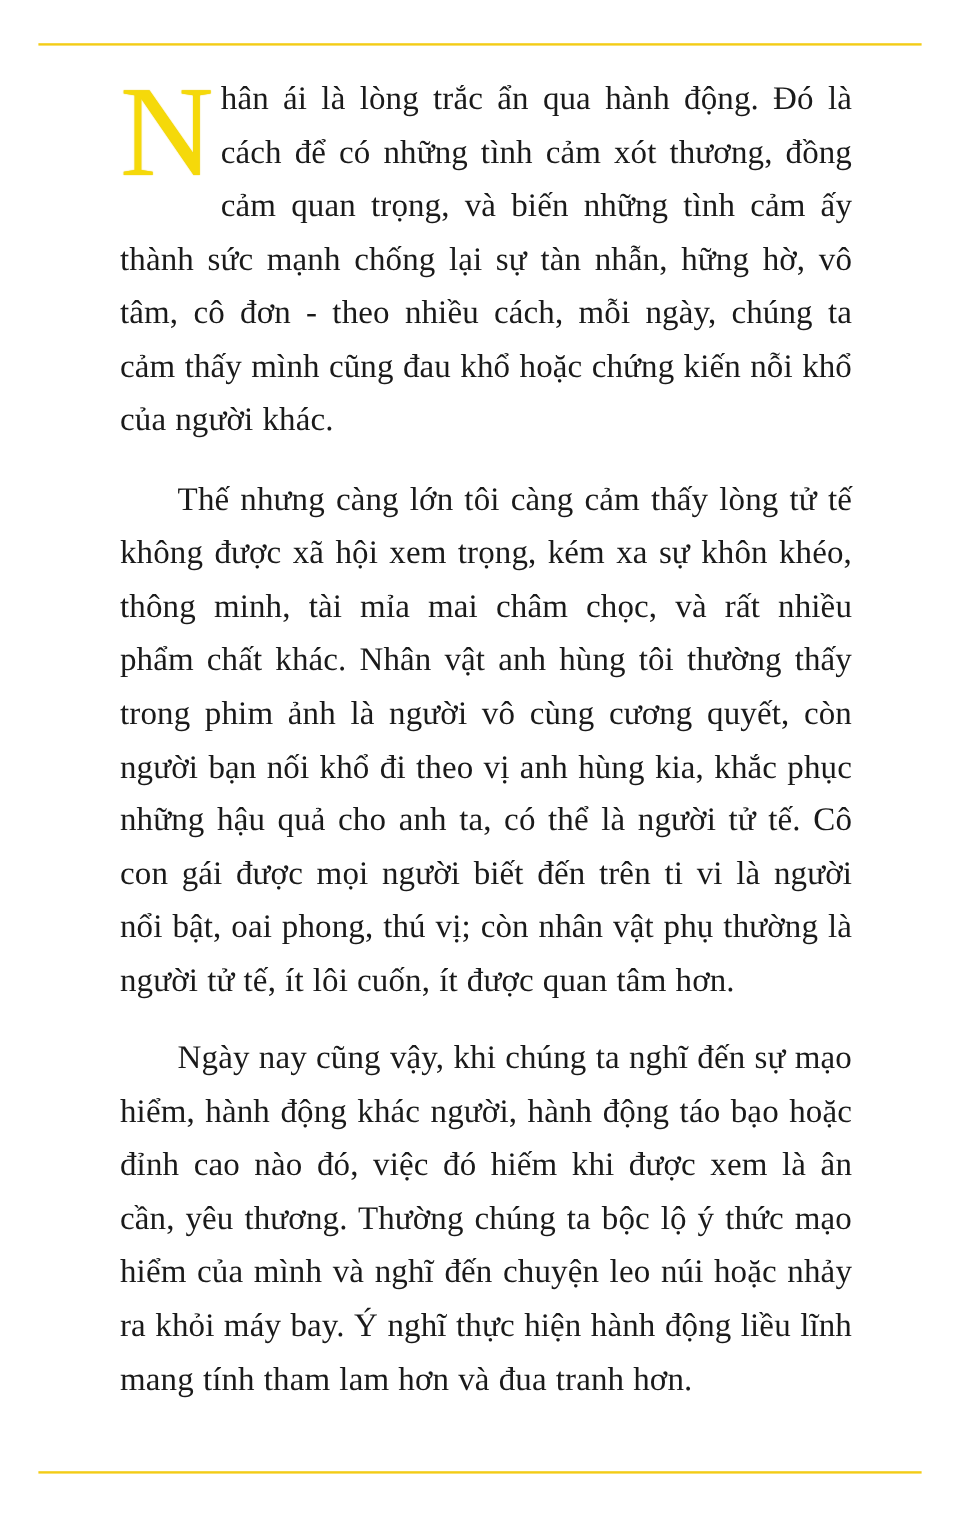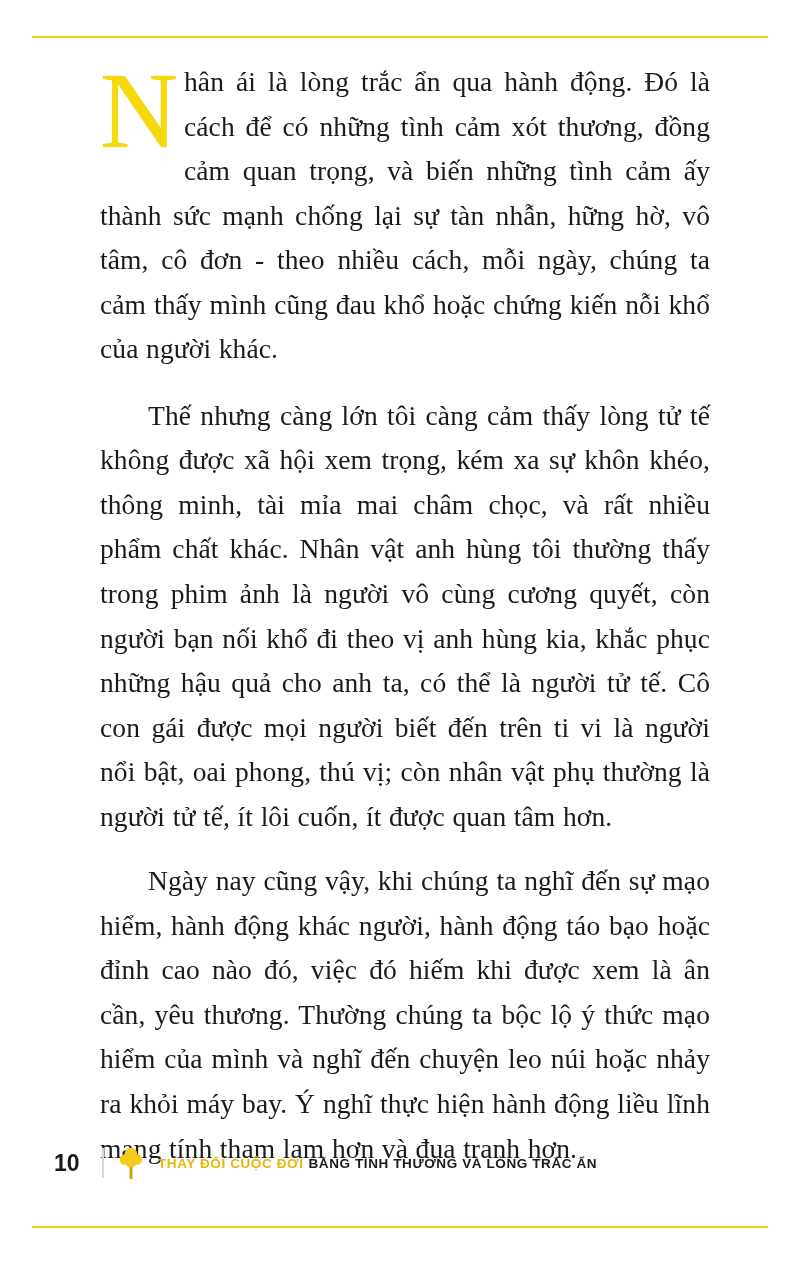--- a/index.html
+++ b/index.html
@@ -131,33 +131,16 @@
       <span class="dropcap">N</span>
       <p class="para">hân ái là lòng trắc ẩn qua hành động. Đó là cách để có những tình cảm xót thương, đồng cảm quan trọng, và biến những tình cảm ấy thành sức mạnh chống lại sự tàn nhẫn, hững hờ, vô tâm, cô đơn - theo nhiều cách, mỗi ngày, chúng ta cảm thấy mình cũng đau khổ hoặc chứng kiến nỗi khổ của người khác.</p>
     </div>
 
     <p class="para indent">Thế nhưng càng lớn tôi càng cảm thấy lòng tử tế không được xã hội xem trọng, kém xa sự khôn khéo, thông minh, tài mỉa mai châm chọc, và rất nhiều phẩm chất khác. Nhân vật anh hùng tôi thường thấy trong phim ảnh là người vô cùng cương quyết, còn người bạn nối khổ đi theo vị anh hùng kia, khắc phục những hậu quả cho anh ta, có thể là người tử tế. Cô con gái được mọi người biết đến trên ti vi là người nổi bật, oai phong, thú vị; còn nhân vật phụ thường là người tử tế, ít lôi cuốn, ít được quan tâm hơn.</p>
 
     <p class="para indent">Ngày nay cũng vậy, khi chúng ta nghĩ đến sự mạo hiểm, hành động khác người, hành động táo bạo hoặc đỉnh cao nào đó, việc đó hiếm khi được xem là ân cần, yêu thương. Thường chúng ta bộc lộ ý thức mạo hiểm của mình và nghĩ đến chuyện leo núi hoặc nhảy ra khỏi máy bay. Ý nghĩ thực hiện hành động liều lĩnh mang tính tham lam hơn và đua tranh hơn.</p>
 
   </div>
 
-  <div class="footer">
-    <div class="folio">10</div>
-    <div class="folio-divider"></div>
-    <div class="tree-icon">
-      <svg width="26" height="34" viewBox="0 0 26 34" xmlns="http://www.w3.org/2000/svg">
-        <rect x="11.6" y="20" width="2.8" height="13" fill="#c9a200"></rect>
-        <circle cx="13" cy="8" r="6.2" fill="#f3cc16"></circle>
-        <circle cx="7" cy="13.5" r="5.2" fill="#f3cc16"></circle>
-        <circle cx="19" cy="13.5" r="5.2" fill="#f3cc16"></circle>
-        <circle cx="13" cy="16" r="5.6" fill="#f3cc16"></circle>
-      </svg>
-    </div>
-    <div class="footer-title">
-      <span class="t1">THAY ĐỔI CUỘC ĐỜI</span>
-      <span class="t2">BẰNG TÌNH THƯƠNG VÀ LÒNG TRẮC ẨN</span>
-    </div>
-  </div>
 
   <div class="bottom-rule"></div>
 
 </div>
 
 </body></html>

